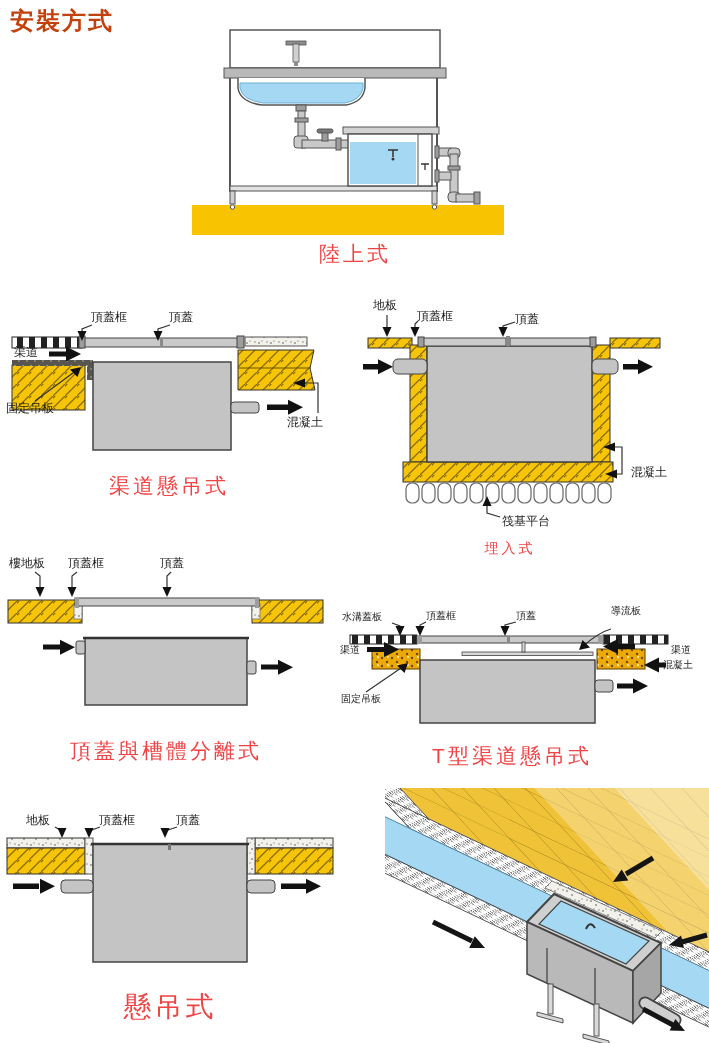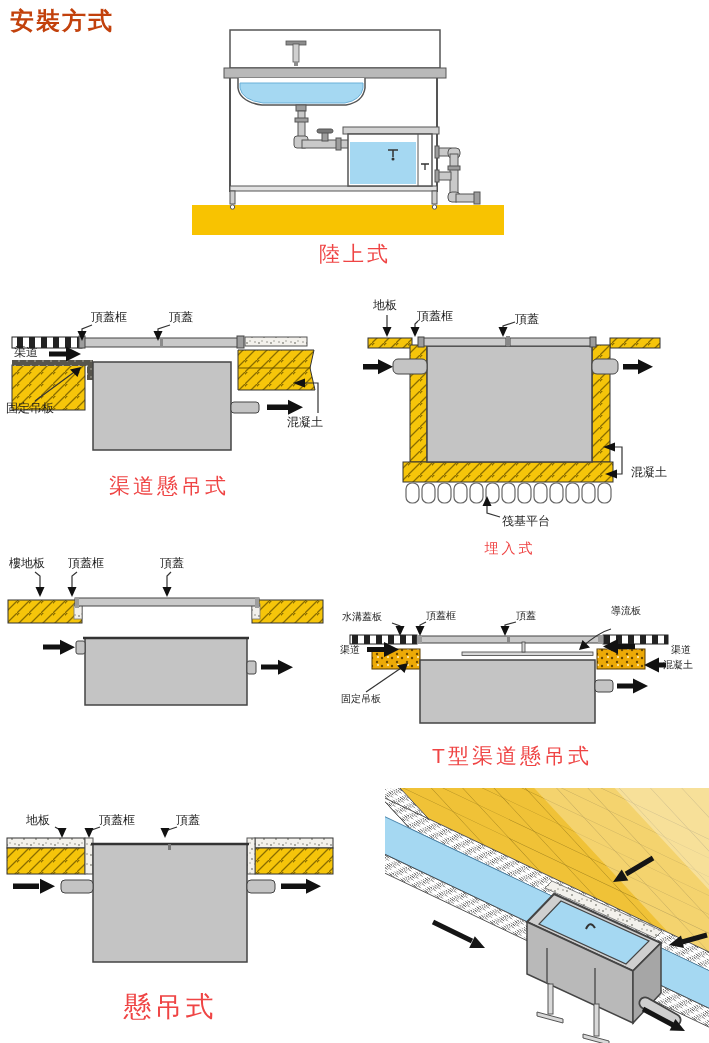--- a/index.html
+++ b/index.html
@@ -250,20 +250,21 @@
       </g>
       <g fill="#111">
         <use href="#tdown" x="35" y="44"></use>
         <use href="#tdown" x="67" y="44"></use>
         <use href="#tdown" x="162" y="44"></use>
       </g>
     </svg>
     <span class="lbl" style="left:4px;top:4px">樓地板</span>
     <span class="lbl" style="left:63px;top:4px">頂蓋框</span>
     <span class="lbl" style="left:155px;top:4px">頂蓋</span>
+    <div class="cap" style="left:161px;top:184px">頂蓋與槽體分離式</div>
   </div>
 
   <div class="diagram" style="left:340px;top:592px;width:369px;height:182px">
     <svg width="369" height="182">
       <rect x="10" y="43" width="67" height="9" fill="url(#checker)" stroke="#222"></rect>
       <rect x="263" y="43" width="65" height="9" fill="url(#checker)" stroke="#222"></rect>
       <rect x="77" y="44" width="186" height="7" fill="#c9c9c9" stroke="#444"></rect>
       <rect x="77" y="43" width="5" height="9" fill="#9d9d9d"></rect>
       <rect x="258" y="43" width="5" height="9" fill="#9d9d9d"></rect>
       <rect x="167" y="44" width="3" height="7" fill="#888"></rect>

